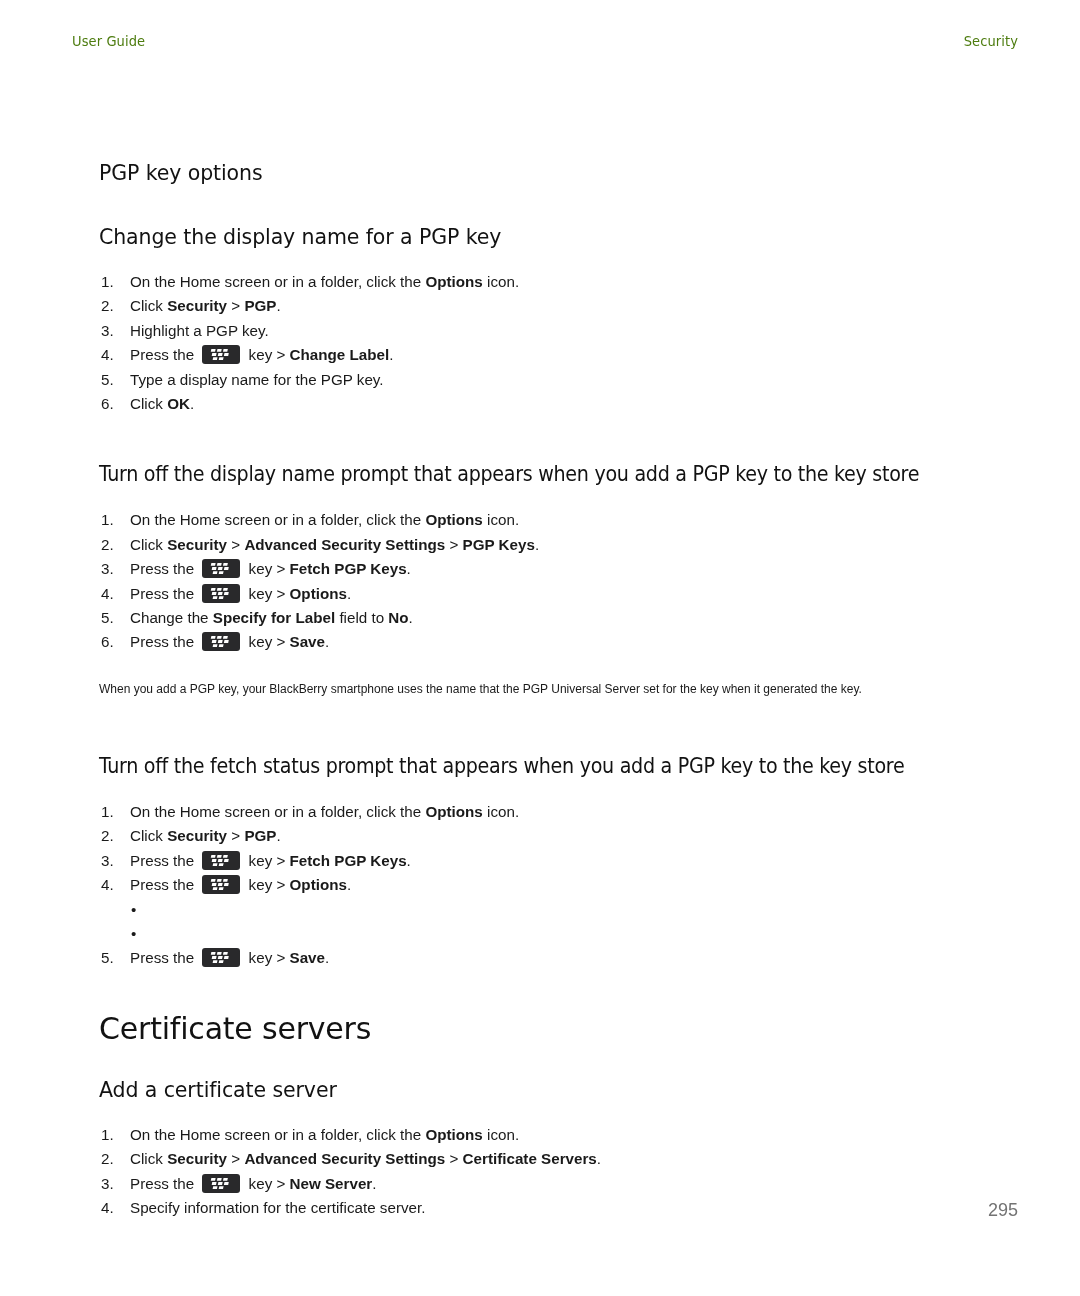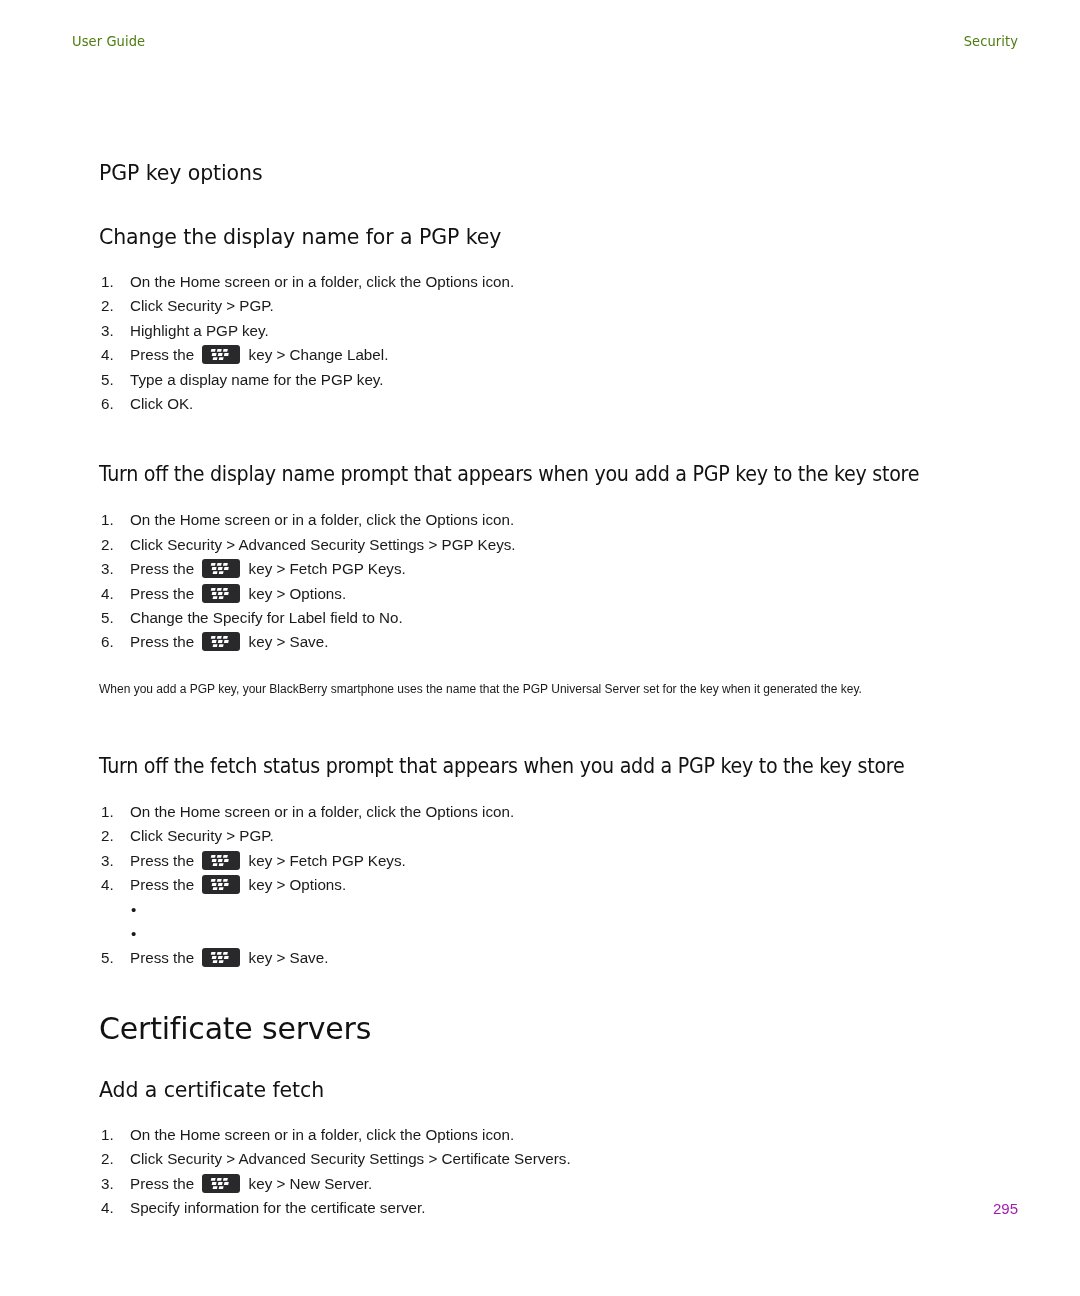--- a/index.html
+++ b/index.html
@@ -118,21 +118,21 @@
     line-height: 24.4px;
   }
   ul.bullets > li > .dot {
     position: absolute;
     left: 2px;
     top: 0;
     font-size: 15.2px;
     line-height: 24.4px;
   }
 
-  b, strong { font-weight: 400; }
+  b, strong { font-weight: 700; }
 
   
   .bb-key {
     display: inline-block;
     width: 38px;
     height: 19px;
     background: #29292b;
     border-radius: 3px;
     vertical-align: -4px;
     margin: 0 4px;
@@ -148,22 +148,22 @@
     line-height: 25px;
     color: #1a1a1a;
     max-width: 930px;
   }
 
   
   .folio {
     position: absolute;
     top: 1200px;
     right: 62px;
-    font-size: 15px;
-    color: #a21caf;
+    font-size: 18px;
+    color: #737373;
   }
 </style>
 </head>
 <body>
 
 <div class="page">
 
   <div class="runhead">
     <span class="left">User Guide</span>
     <span class="right">Security</span>
@@ -290,21 +290,21 @@
                   <rect x="13.8" y="12.2" width="4.3" height="2.8" transform="skewX(-12)"></rect>
                   <rect x="19.9" y="12.2" width="4.3" height="2.8" transform="skewX(-12)"></rect>
                 </g>
               </svg></span> key &gt; <b>Save</b>.</span></li>
       </ol>
     <div class="sp-f"></div>
 
     <h1 class="h-big">Certificate servers</h1>
     <div class="sp-g"></div>
 
-    <h2 class="h-mid">Add a certificate fetch</h2>
+    <h2 class="h-mid">Add a certificate server</h2>
     <div class="sp-b"></div>
     <ol class="steps">
         <li><span class="num">1.</span><span>On the Home screen or in a folder, click the <b>Options</b> icon.</span></li>
         <li><span class="num">2.</span><span>Click <b>Security</b> &gt; <b>Advanced Security Settings</b> &gt; <b>Certificate Servers</b>.</span></li>
         <li><span class="num">3.</span><span>Press the <span class="bb-key"><svg width="38" height="19" viewBox="0 0 38 19" xmlns="http://www.w3.org/2000/svg">
                 <g fill="#ffffff">
                   <rect x="10.2" y="4.0" width="4.3" height="2.8" transform="skewX(-12)"></rect>
                   <rect x="16.3" y="4.0" width="4.3" height="2.8" transform="skewX(-12)"></rect>
                   <rect x="22.4" y="4.0" width="4.3" height="2.8" transform="skewX(-12)"></rect>
                   <rect x="12.0" y="8.1" width="4.3" height="2.8" transform="skewX(-12)"></rect>

